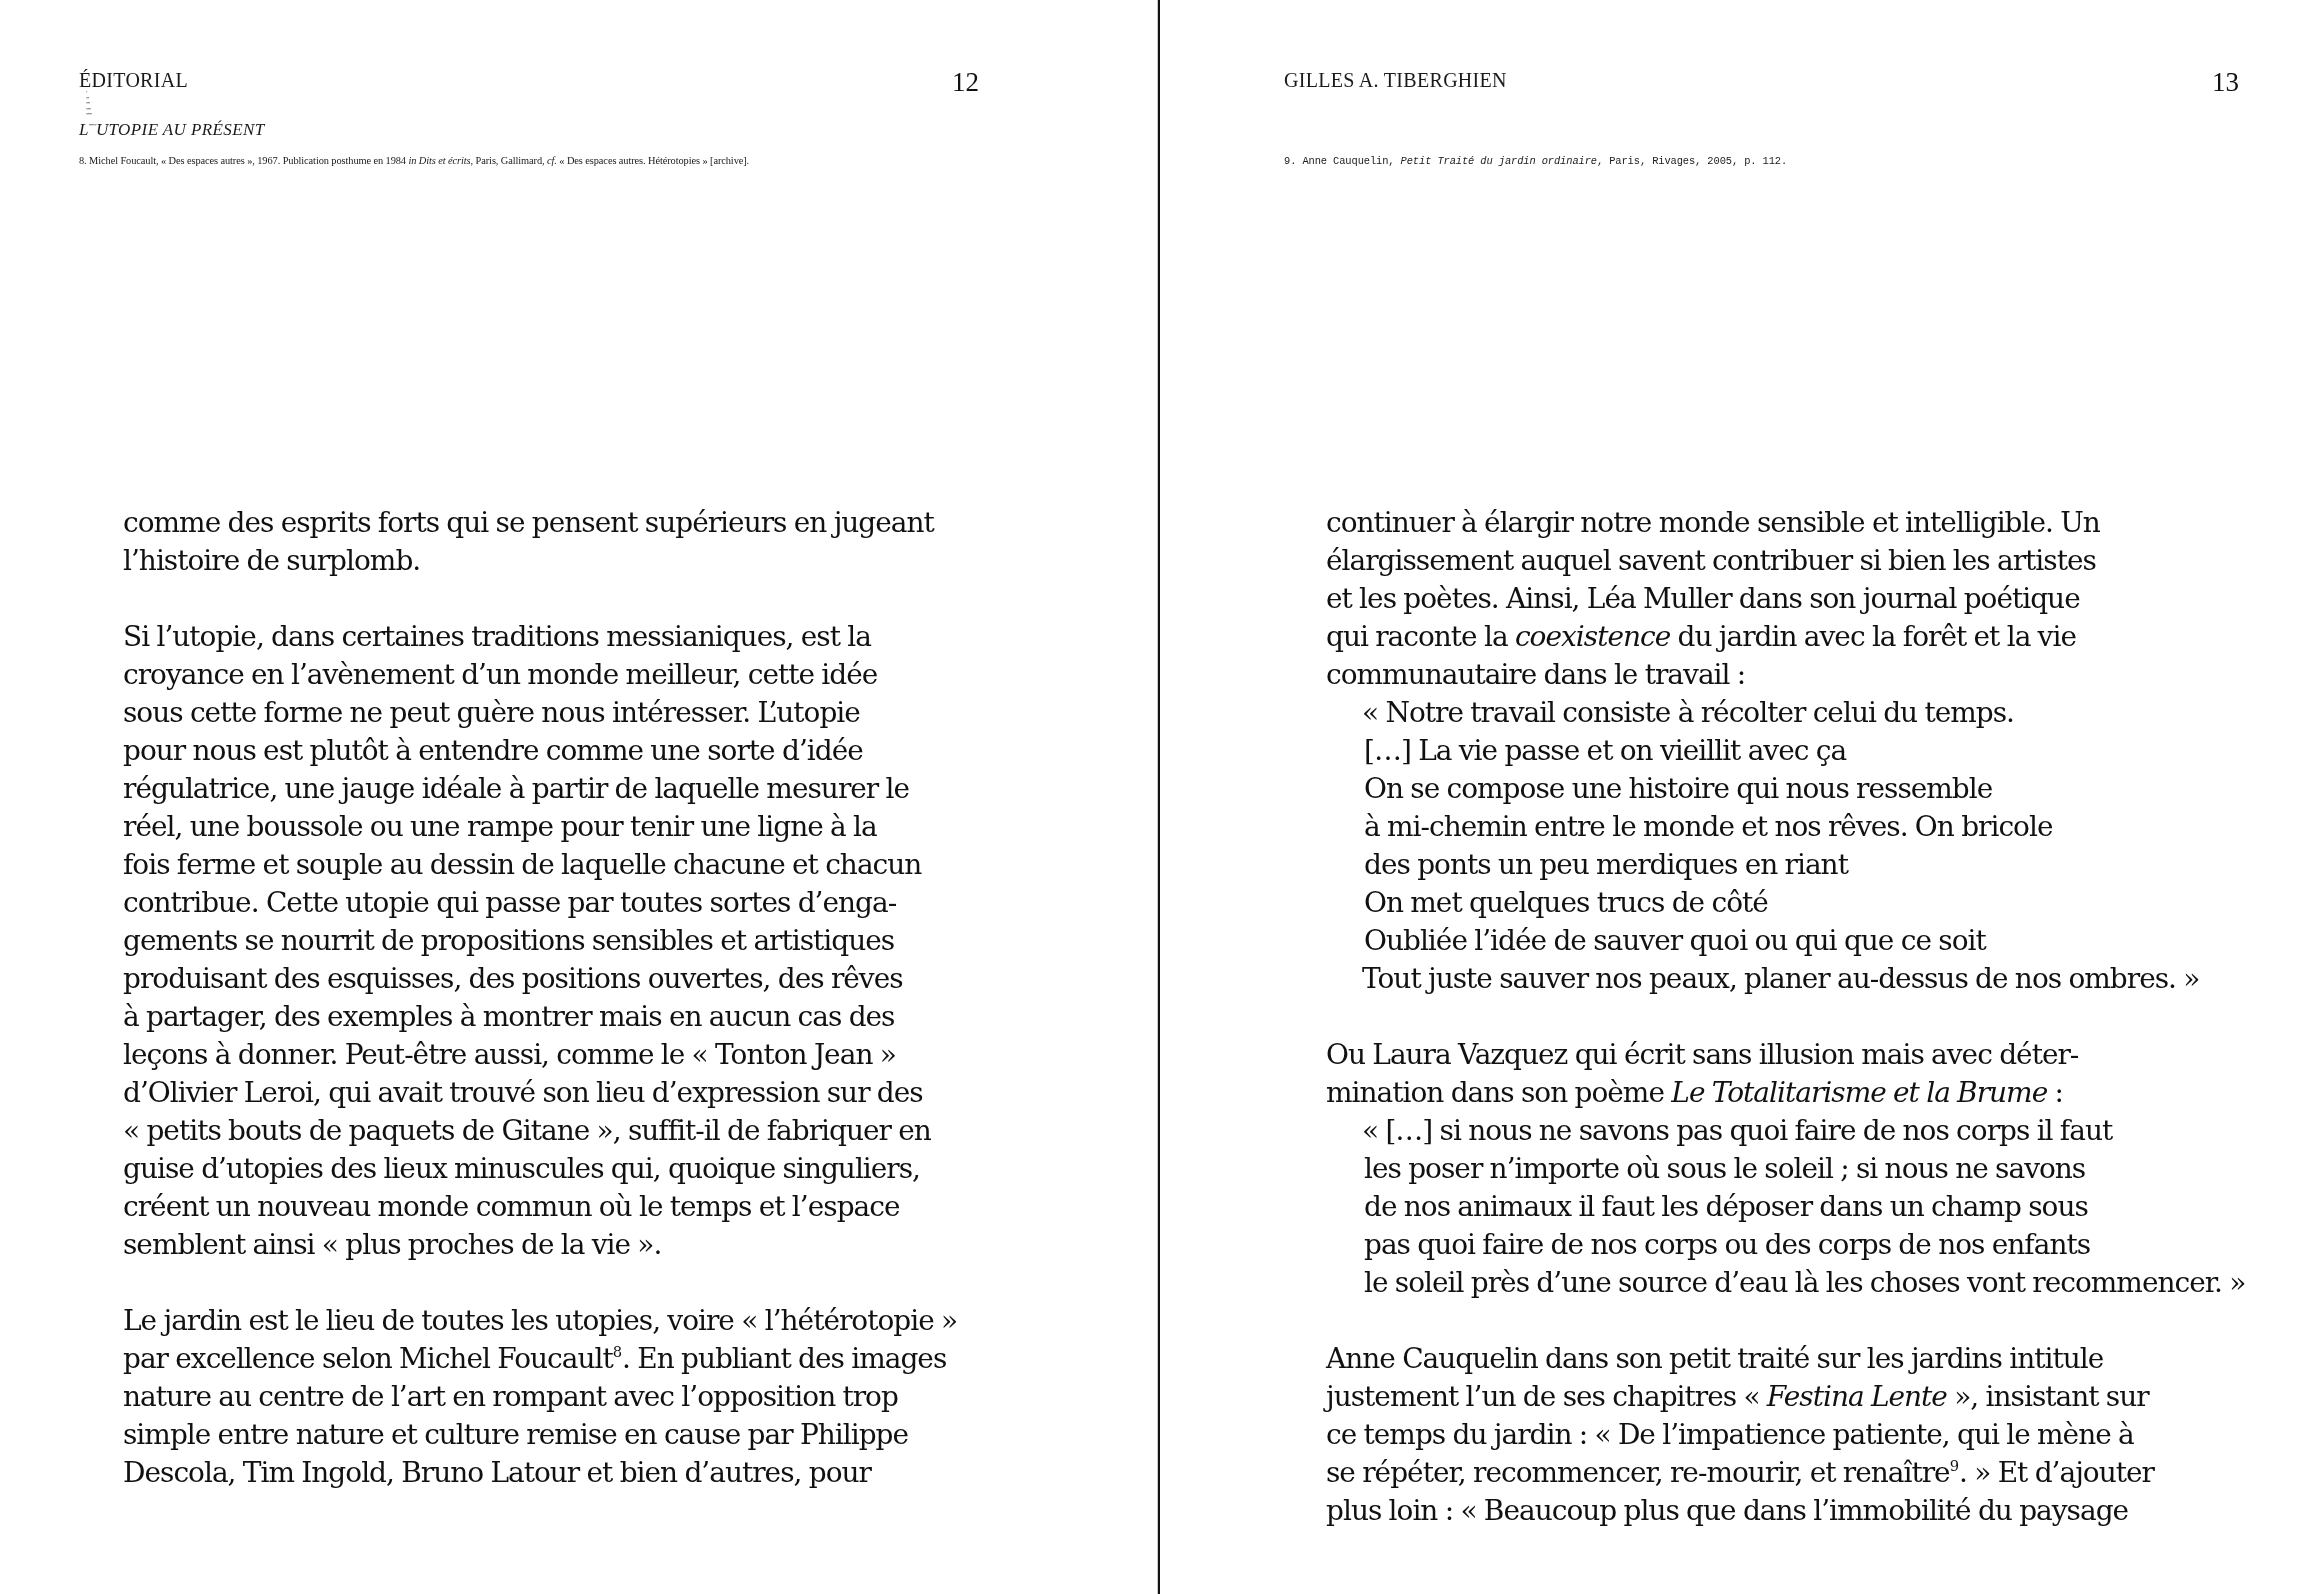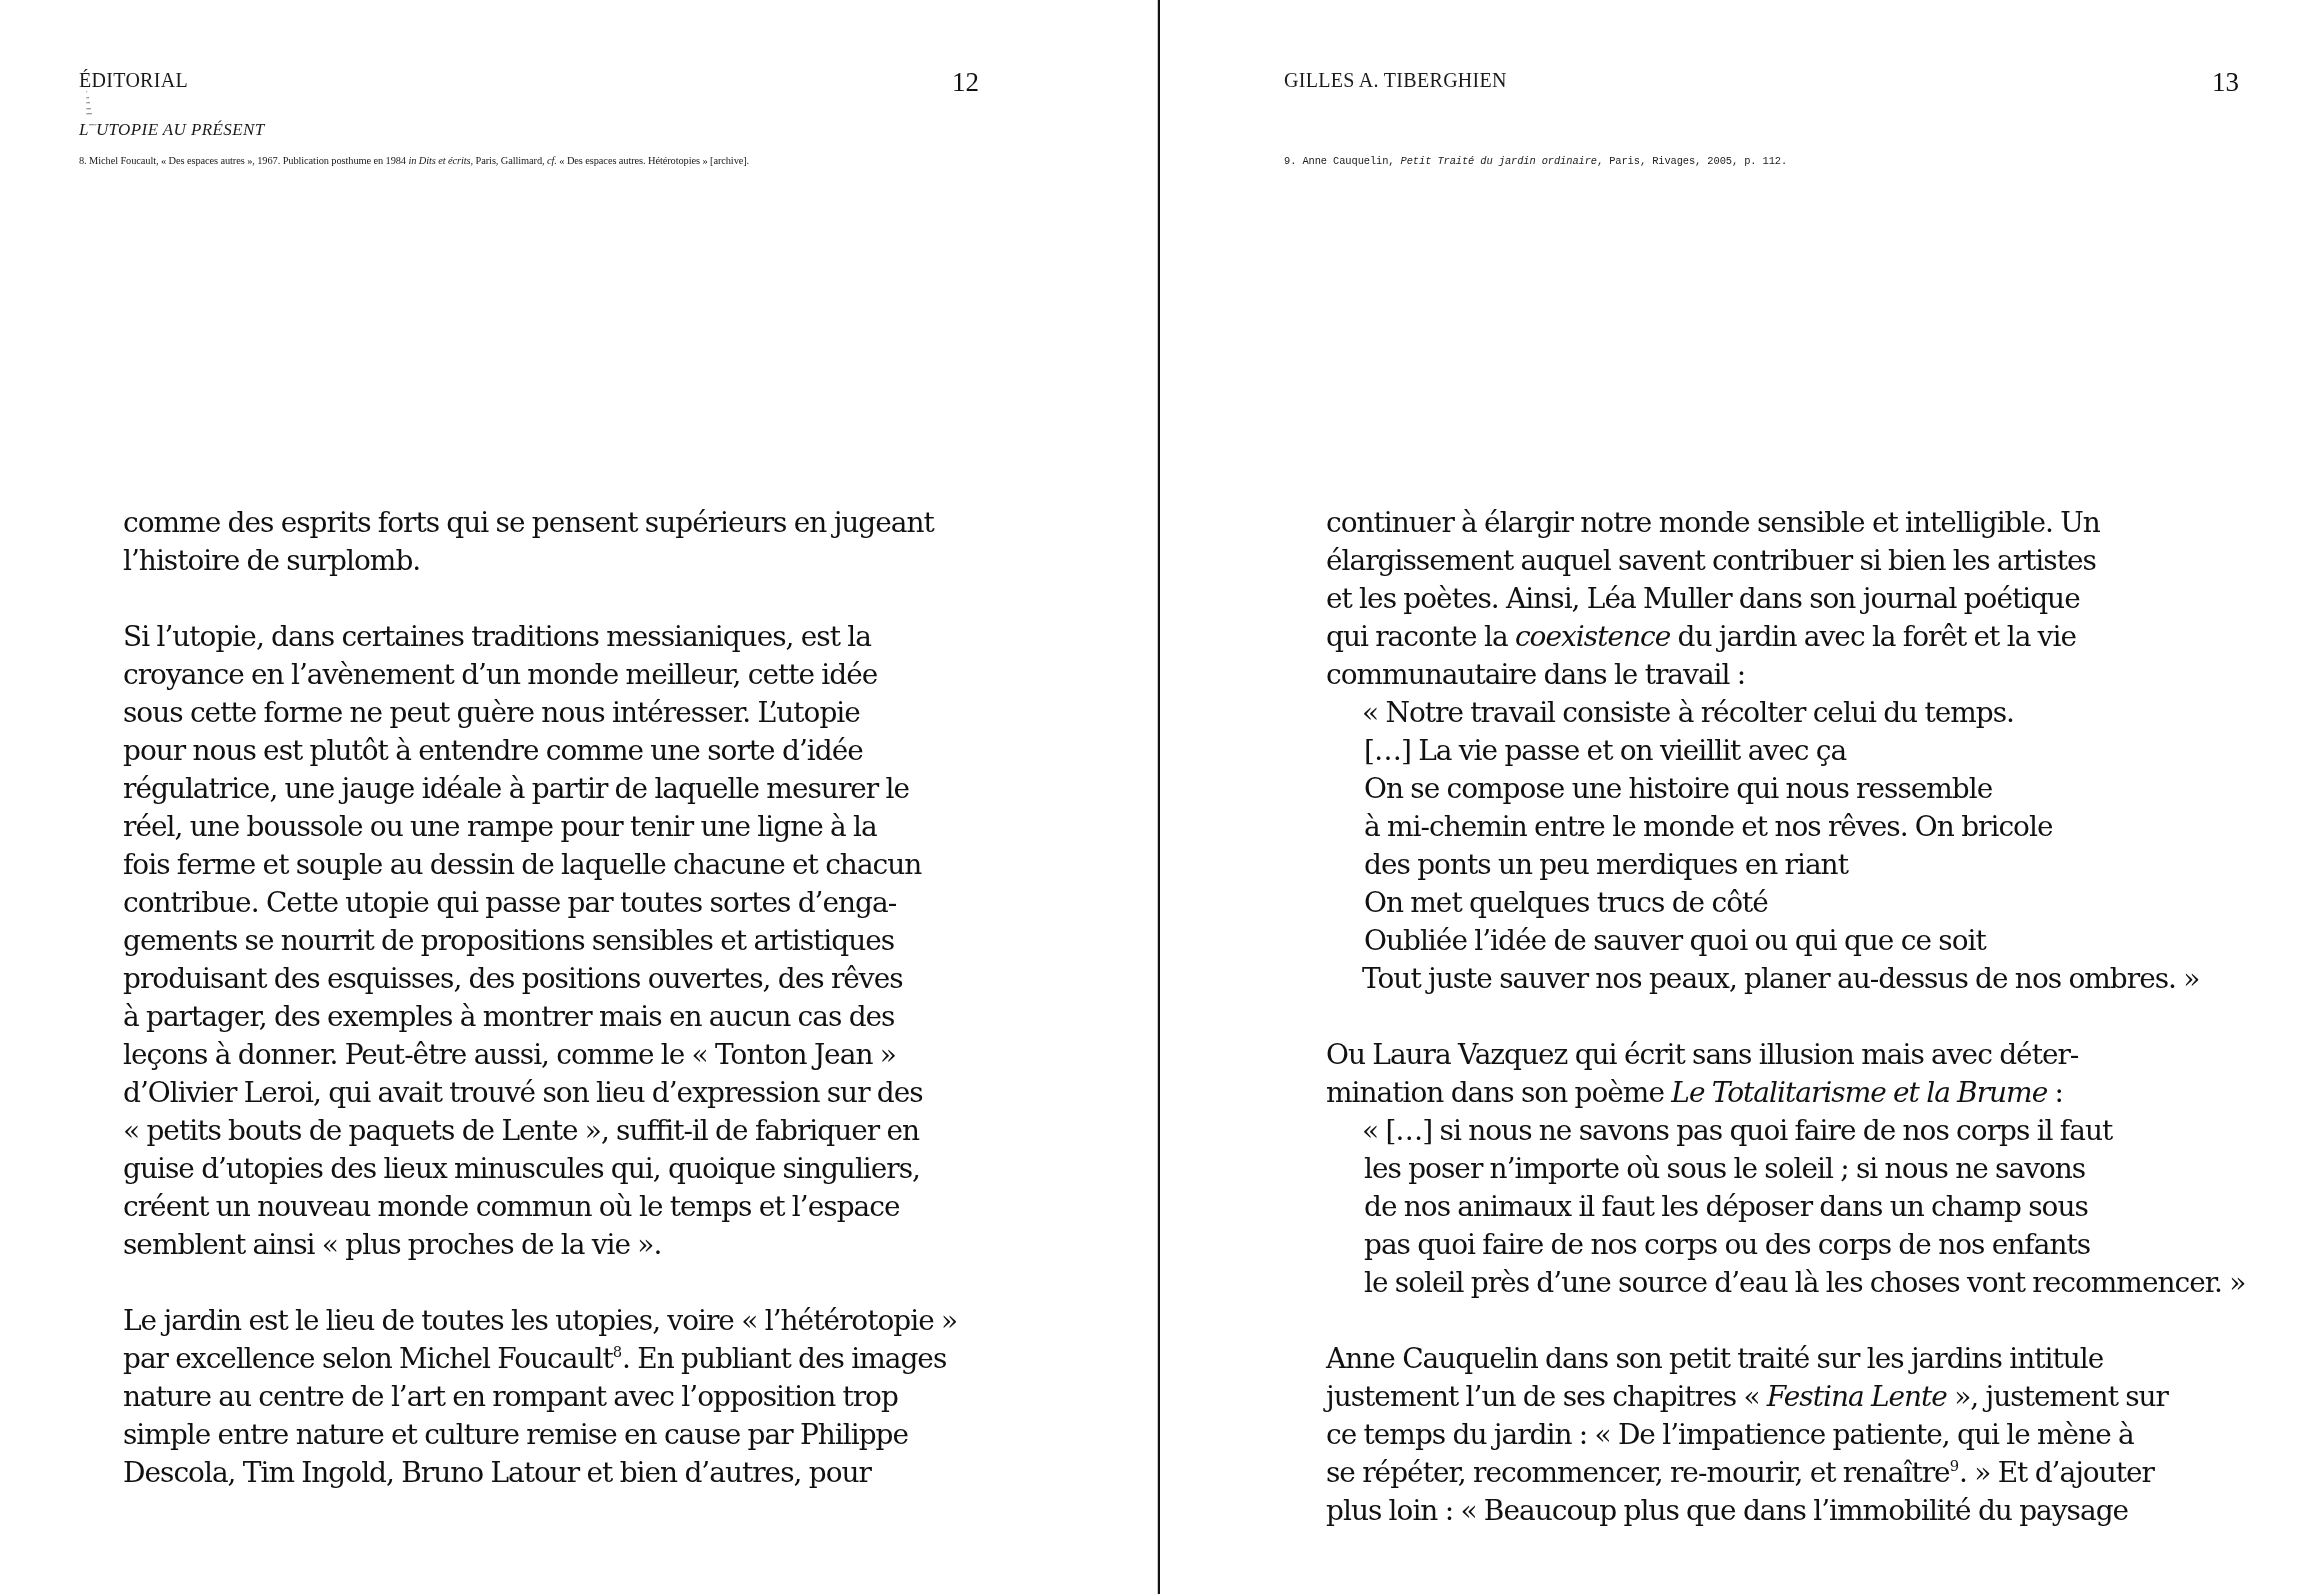--- a/index.html
+++ b/index.html
@@ -107,21 +107,21 @@
       <div class="line">pour nous est plutôt à entendre comme une sorte d’idée</div>
       <div class="line">régulatrice, une jauge idéale à partir de laquelle mesurer le</div>
       <div class="line">réel, une boussole ou une rampe pour tenir une ligne à la</div>
       <div class="line">fois ferme et souple au dessin de laquelle chacune et chacun</div>
       <div class="line">contribue. Cette utopie qui passe par toutes sortes d’enga-</div>
       <div class="line">gements se nourrit de propositions sensibles et artistiques</div>
       <div class="line">produisant des esquisses, des positions ouvertes, des rêves</div>
       <div class="line">à partager, des exemples à montrer mais en aucun cas des</div>
       <div class="line">leçons à donner. Peut-être aussi, comme le « Tonton Jean »</div>
       <div class="line">d’Olivier Leroi, qui avait trouvé son lieu d’expression sur des</div>
-      <div class="line">« petits bouts de paquets de Lente », suffit-il de fabriquer en</div>
+      <div class="line">« petits bouts de paquets de Gitane », suffit-il de fabriquer en</div>
       <div class="line">guise d’utopies des lieux minuscules qui, quoique singuliers,</div>
       <div class="line">créent un nouveau monde commun où le temps et l’espace</div>
       <div class="line">semblent ainsi « plus proches de la vie ».</div>
     </div>
     <div class="blank"></div>
     <div>
       <div class="line">Le jardin est le lieu de toutes les utopies, voire « l’hétérotopie »</div>
       <div class="line"><span>par excellence selon Michel Foucault</span><sup>8</sup><span>. En publiant des images</span></div>
       <div class="line">nature au centre de l’art en rompant avec l’opposition trop</div>
       <div class="line">simple entre nature et culture remise en cause par Philippe</div>
@@ -166,20 +166,20 @@
     <div>
       <div class="line indent-sm">« […] si nous ne savons pas quoi faire de nos corps il faut</div>
       <div class="line indent">les poser n’importe où sous le soleil ; si nous ne savons</div>
       <div class="line indent">de nos animaux il faut les déposer dans un champ sous</div>
       <div class="line indent">pas quoi faire de nos corps ou des corps de nos enfants</div>
       <div class="line indent">le soleil près d’une source d’eau là les choses vont recommencer. »</div>
     </div>
     <div class="blank"></div>
     <div>
       <div class="line">Anne Cauquelin dans son petit traité sur les jardins intitule</div>
-      <div class="line"><span>justement l’un de ses chapitres « </span><span class="it">Festina Lente</span><span> », justement sur</span></div>
+      <div class="line"><span>justement l’un de ses chapitres « </span><span class="it">Festina Lente</span><span> », insistant sur</span></div>
       <div class="line">ce temps du jardin : « De l’impatience patiente, qui le mène à</div>
       <div class="line"><span>se répéter, recommencer, re-mourir, et renaître</span><sup>9</sup><span>. » Et d’ajouter</span></div>
       <div class="line">plus loin : « Beaucoup plus que dans l’immobilité du paysage</div>
     </div>
   </div>
 </div>
 
 
 </body></html>

